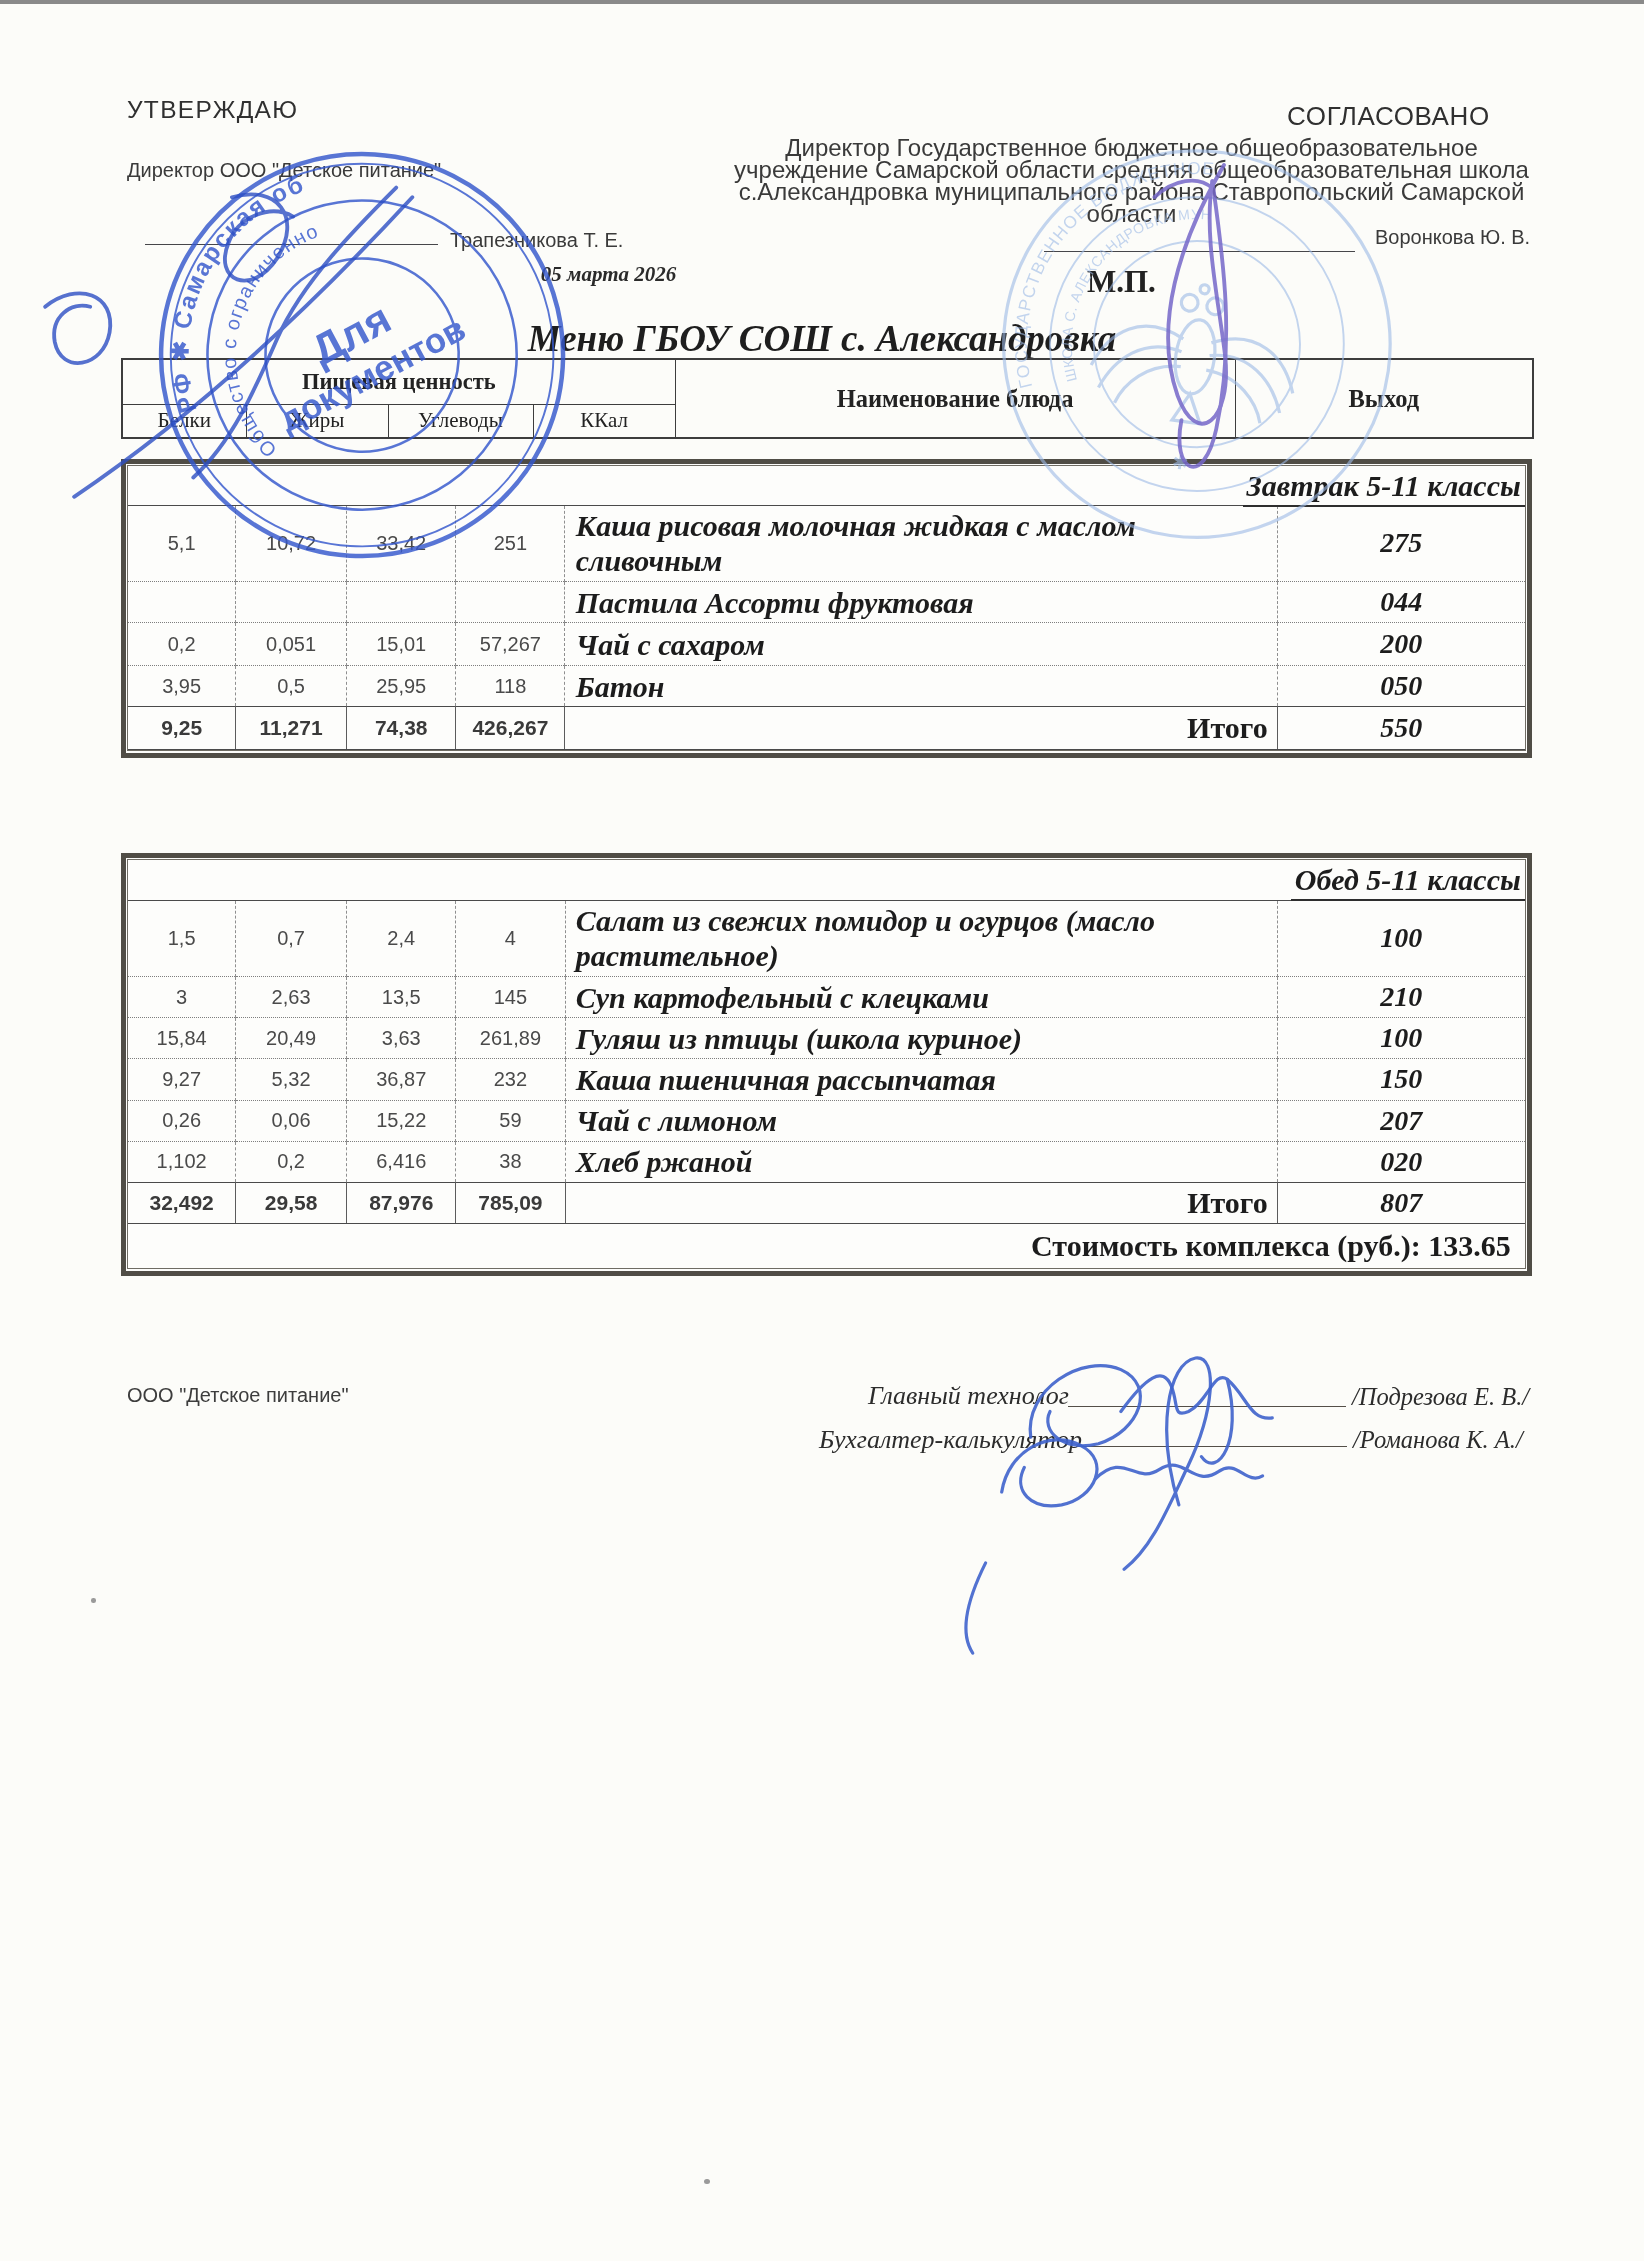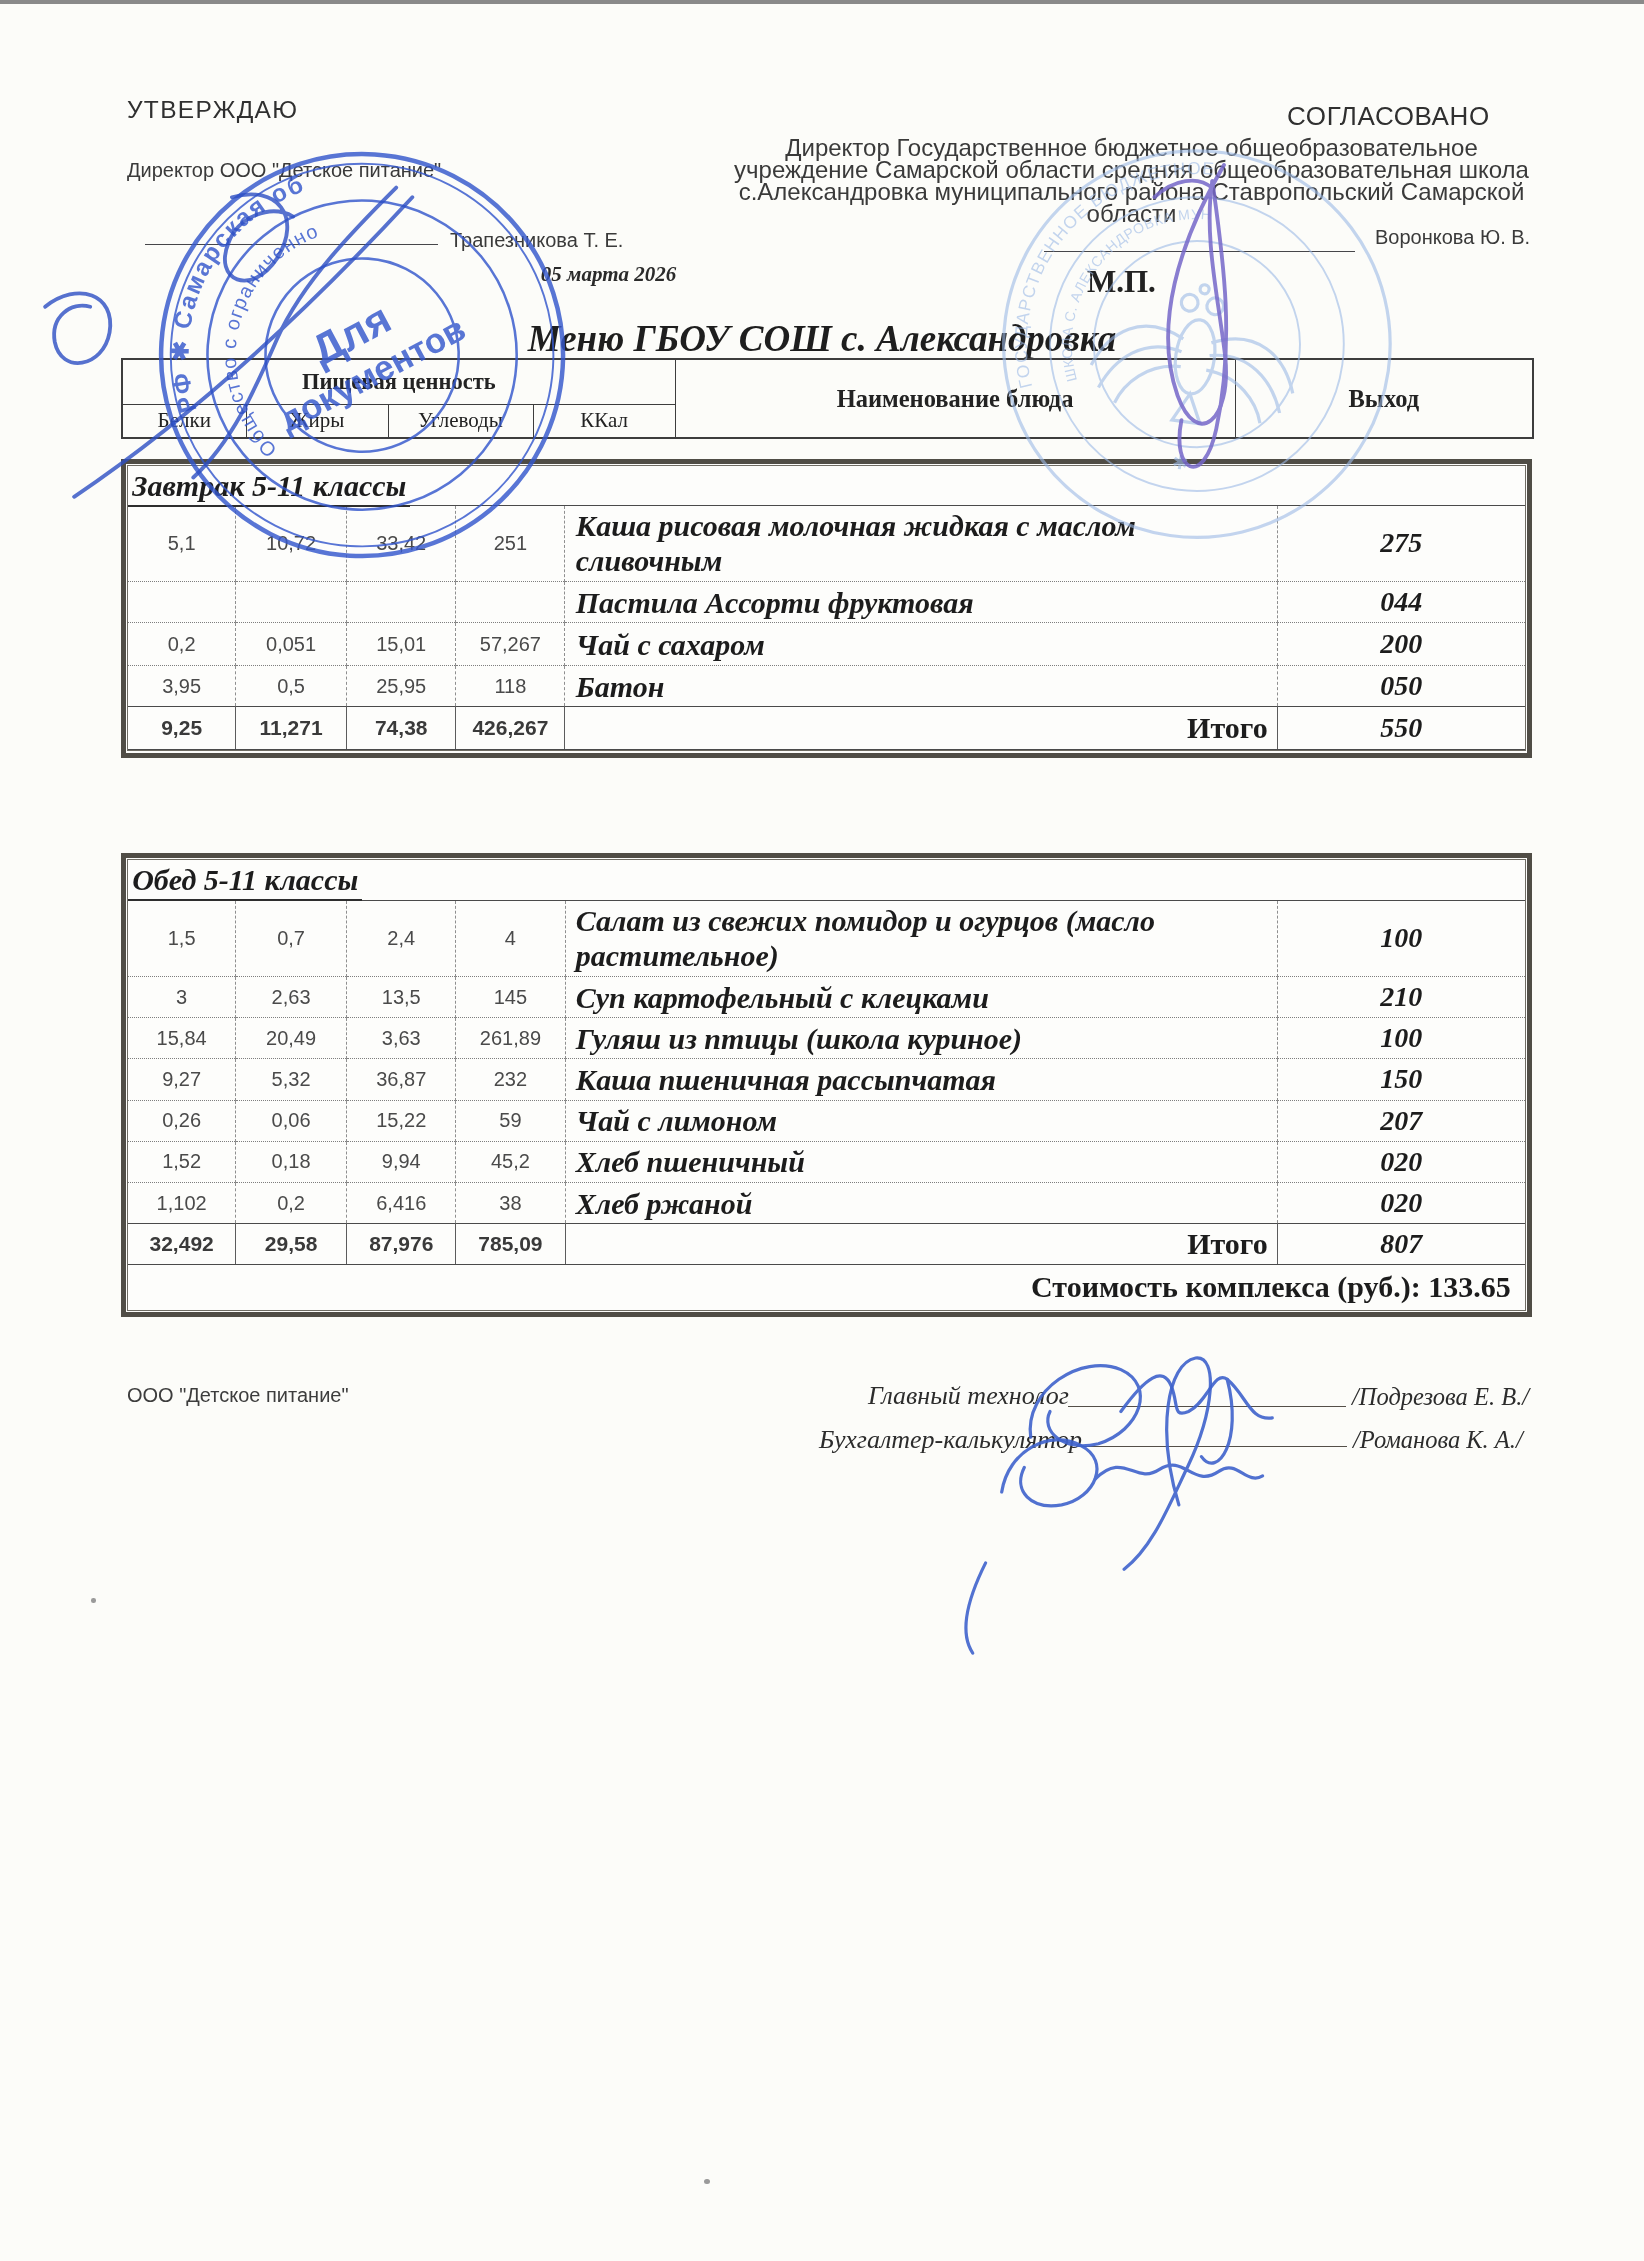--- a/index.html
+++ b/index.html
@@ -39,21 +39,21 @@
                  font-family:"Liberation Serif",serif; color:#232323; }
   .htable .group-lbl { font-weight:bold; font-size:22.5px; height:45px; }
   .htable .sub-lbl   { font-size:21px; height:34px; }
   .htable .dish-lbl, .htable .out-lbl { font-weight:bold; font-size:24.5px; }
 
   
   .menu-box { left:121px; width:1411px; border:5.8px solid #504d46; background:rgba(253,253,251,.6); }
   .menu-box-inner { border:1.3px solid #6f6c64; margin:1.3px; }
   table.menu { width:100%; border-collapse:collapse; table-layout:fixed; }
   table.menu td { vertical-align:middle; }
-  tr.section td { text-align:left; border-bottom:1.9px solid #4a4a4a; }
+  tr.section td { text-align:right; border-bottom:1.9px solid #4a4a4a; }
   tr.section span { font-family:"Liberation Serif",serif; font-weight:bold; font-style:italic;
                  font-size:30px; color:#1d1d1d; border-bottom:2.6px solid #2e2e2e;
                  padding:0 3.9px 3.2px 3.9px; }
   td.num  { font-size:20px; color:#4a4a4a; text-align:center;
             border-right:1.3px dashed #8f8f8f; }
   td.dish { font-family:"Liberation Serif",serif; font-weight:bold; font-style:italic;
             font-size:30px; line-height:35px; color:#1c1c1c; text-align:left;
             padding:2.6px 77px 2.6px 10.3px; border-right:1.3px dashed #8f8f8f; }
   td.out  { font-family:"Liberation Serif",serif; font-weight:bold; font-style:italic;
             font-size:28px; color:#1c1c1c; text-align:center; }
@@ -230,28 +230,20 @@
           <td class="out">150</td>
         </tr>
         <tr class="datarow" style="height:41px;">
           <td class="num">0,26</td>
           <td class="num">0,06</td>
           <td class="num">15,22</td>
           <td class="num">59</td>
           <td class="dish">Чай с лимоном</td>
           <td class="out">207</td>
         </tr>
-        <tr class="datarow" style="height:41px;">
-          <td class="num">1,52</td>
-          <td class="num">0,18</td>
-          <td class="num">9,94</td>
-          <td class="num">45,2</td>
-          <td class="dish">Хлеб пшеничный</td>
-          <td class="out">020</td>
-        </tr>
         <tr class="datarow" style="height:40px;">
           <td class="num">1,102</td>
           <td class="num">0,2</td>
           <td class="num">6,416</td>
           <td class="num">38</td>
           <td class="dish">Хлеб ржаной</td>
           <td class="out">020</td>
         </tr>
         <tr class="totals" style="height:41px;">
           <td class="num">32,492</td>

